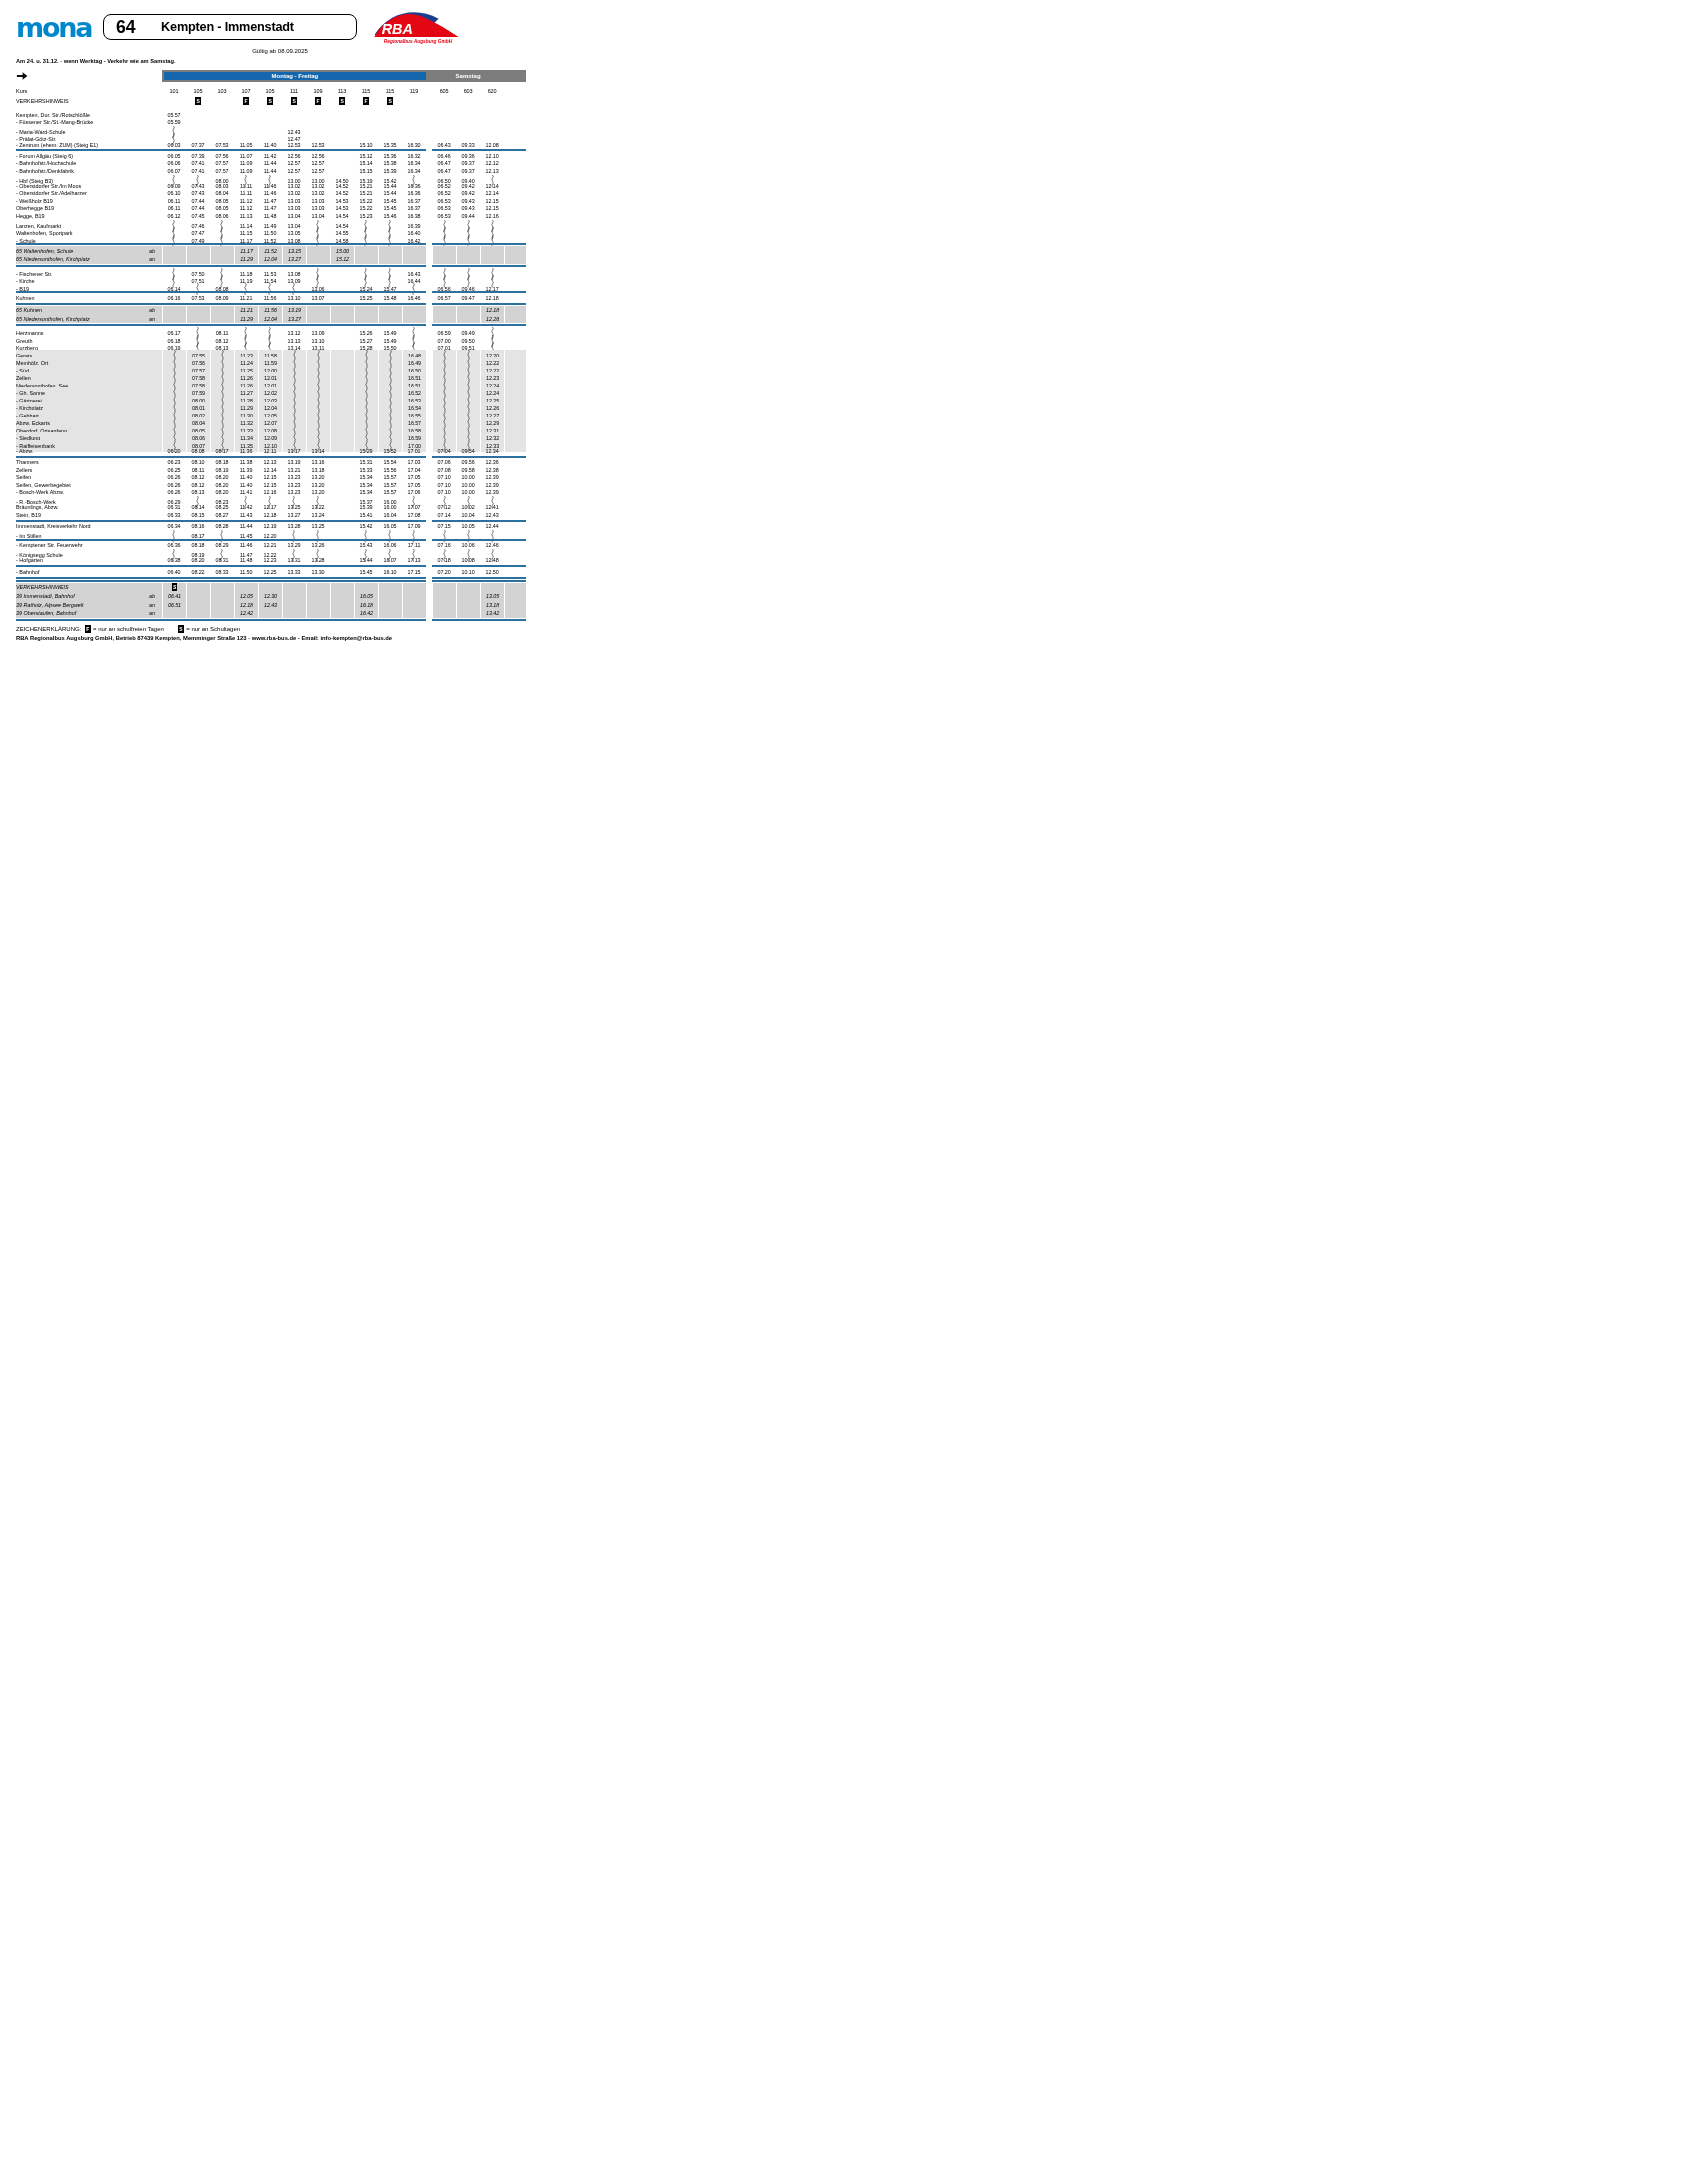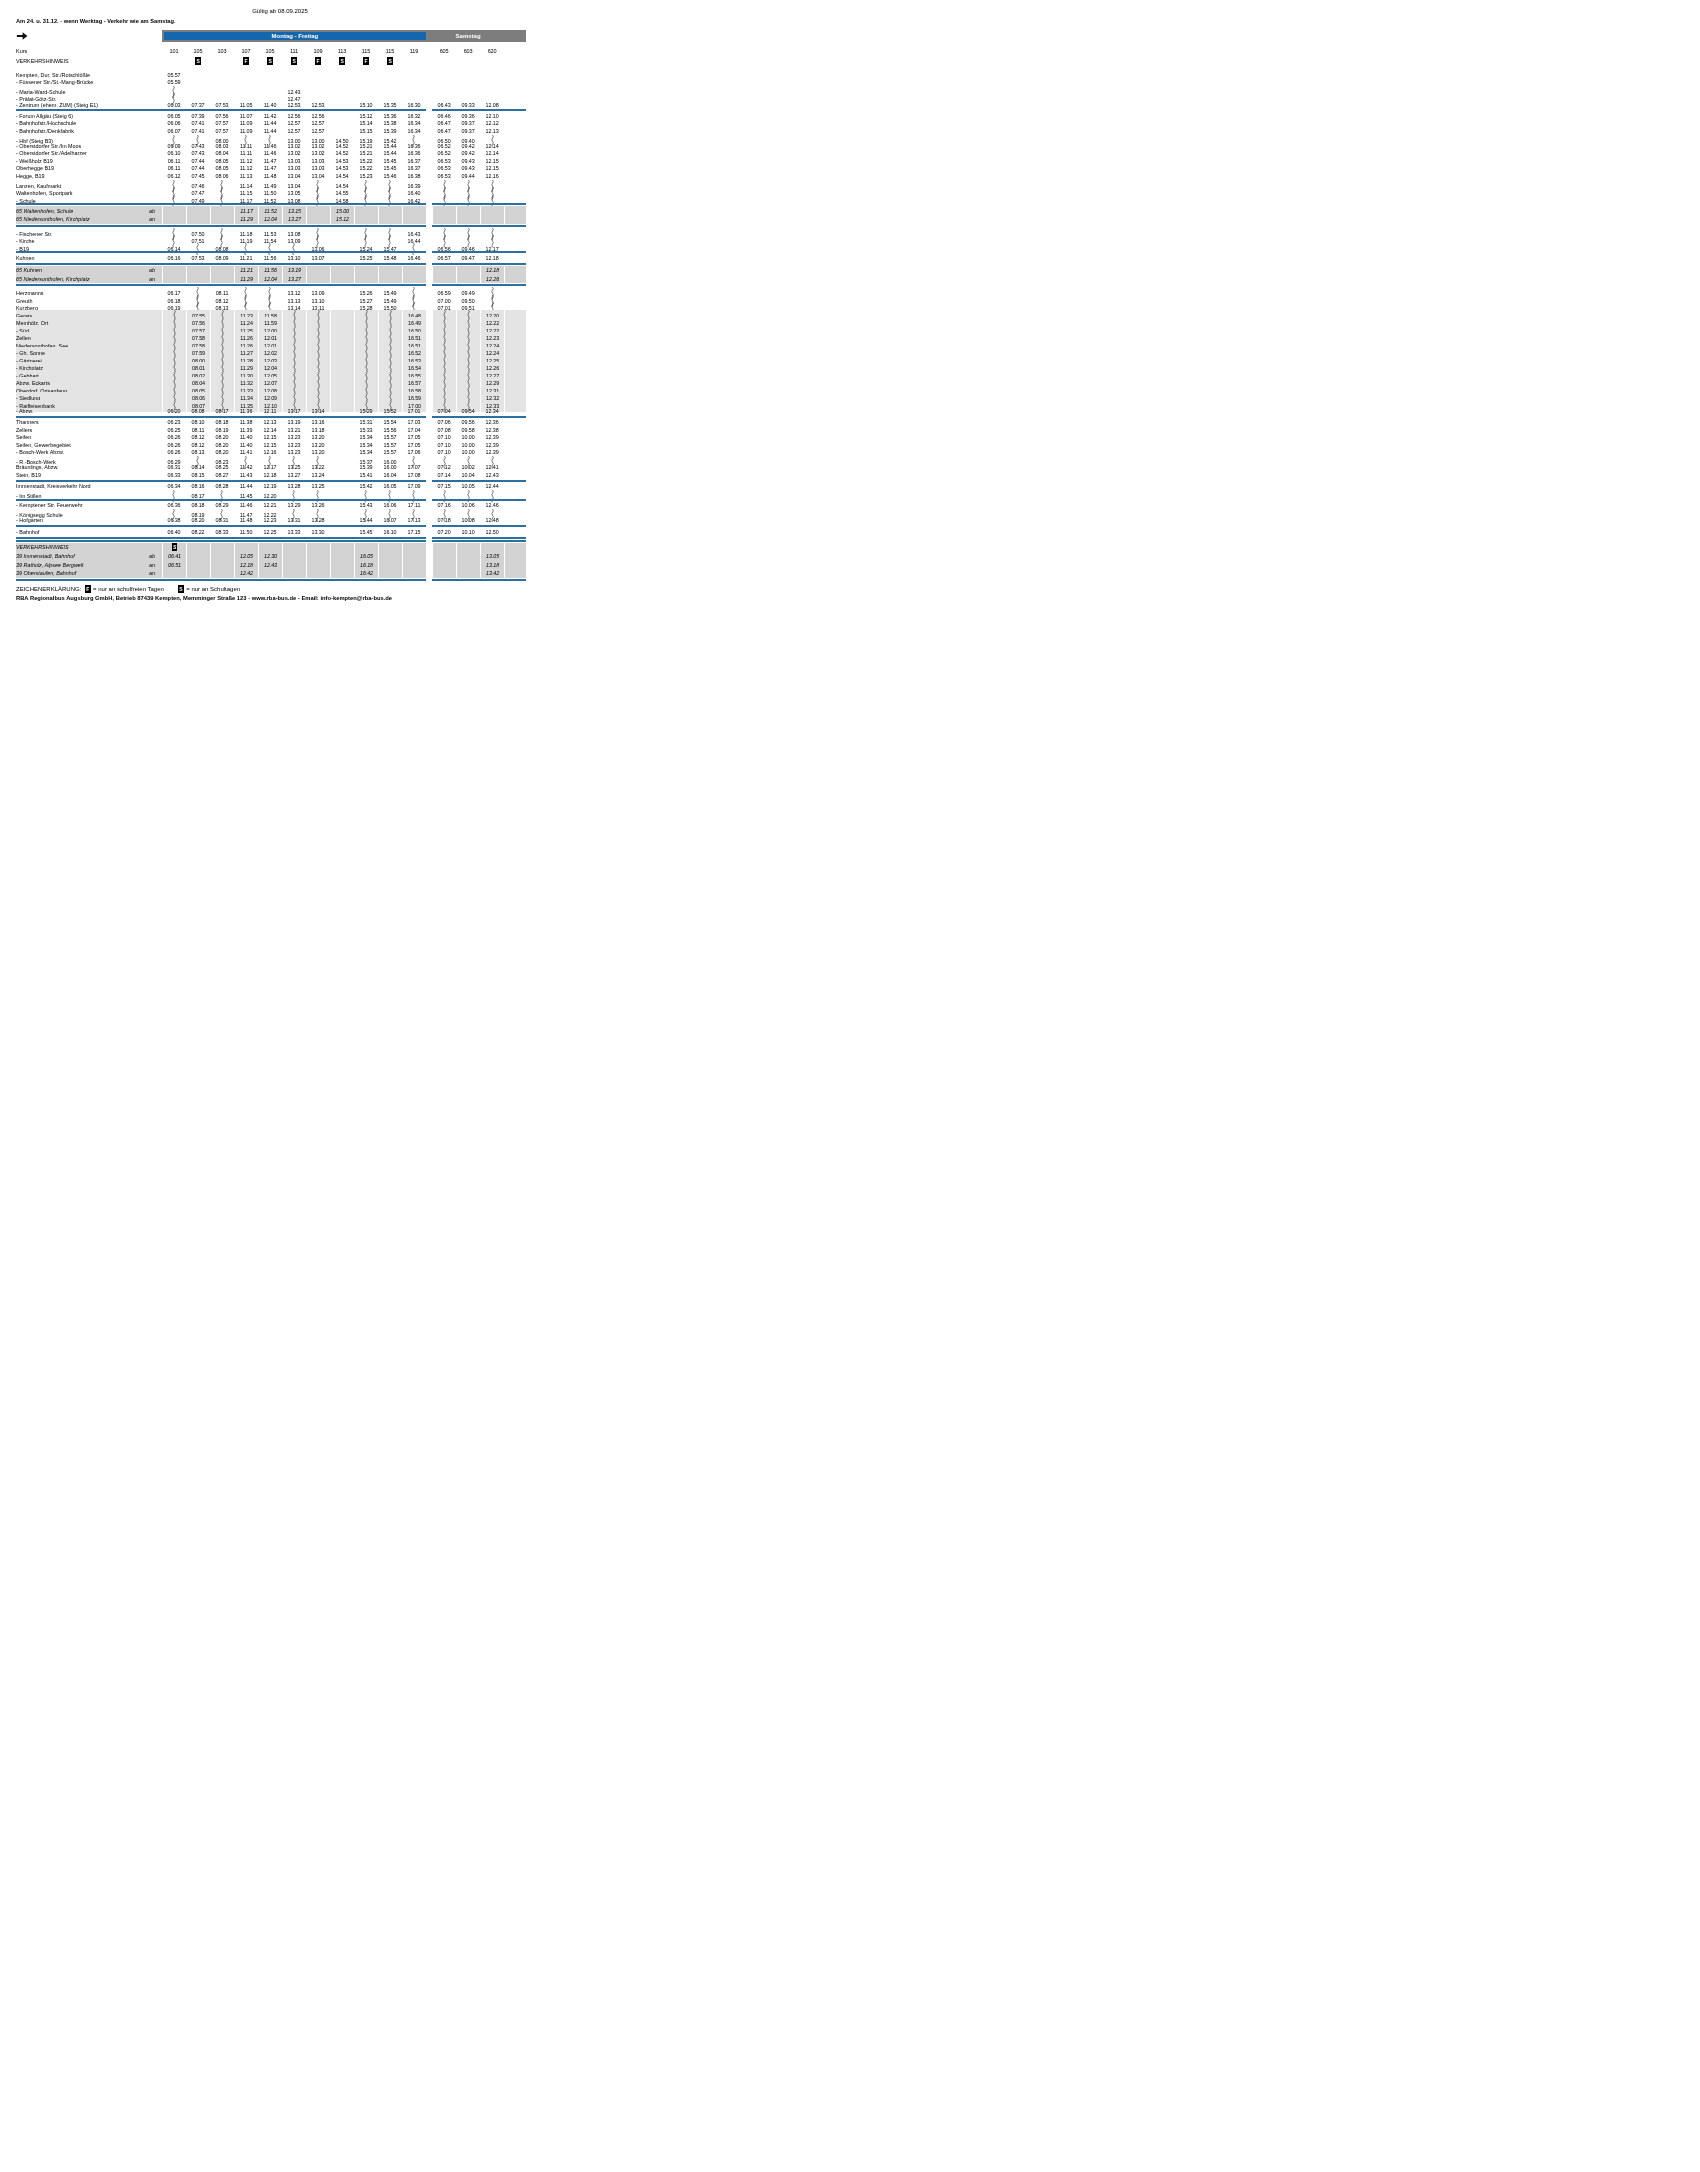--- a/index.html
+++ b/index.html
@@ -68,20 +68,35 @@
   
   .legend{margin-top:4.4px;font-size:6px;display:flex;align-items:center;gap:2.6px;}
   .legend .badge{margin-left:0.9px;}
   .imprint{font-weight:bold;font-size:5.8px;margin-top:2.2px;}
 </style>
 </head>
 <body>
 
 <div id="page">
 
+  <div class="hdr">
+    <div class="mona">mona</div>
+    <div class="routebox">
+      <span class="routenum">64</span>
+      <span class="routename">Kempten - Immenstadt</span>
+    </div>
+    <div class="rba">
+      <svg width="92" height="35" viewBox="0 0 210 80">
+        <path d="M6 58 C 40 6 100 -6 152 22 L 142 32 C 98 8 52 16 14 62 Z" fill="#1d3e8f"></path>
+        <path d="M5 64 C 30 16 80 2 114 17 C 152 33 180 53 198 64 Z" fill="#e30613"></path>
+        <text x="22" y="56" font-size="33" font-style="italic" font-weight="bold" fill="#ffffff">RBA</text>
+        <text x="105" y="77" font-size="11" font-style="italic" font-weight="bold" fill="#e30613" text-anchor="middle">Regionalbus Augsburg GmbH</text>
+      </svg>
+    </div>
+  </div>
 
   <div class="valid">Gültig ab 08.09.2025</div>
   <div class="note">Am 24. u. 31.12. - wenn Werktag - Verkehr wie am Samstag.</div>
 
   <div class="bandrow">
     <div class="band-arrow">
       <svg width="12.3" height="8" viewBox="0 0 28 18">
           <path d="M2 6.5 h13 v-6 l11 8.5 -11 8.5 v-6 h-13 z" fill="#111"></path>
         </svg>
     </div>

